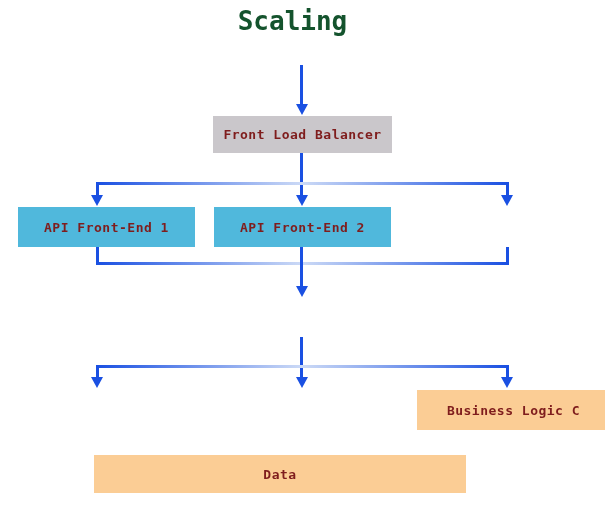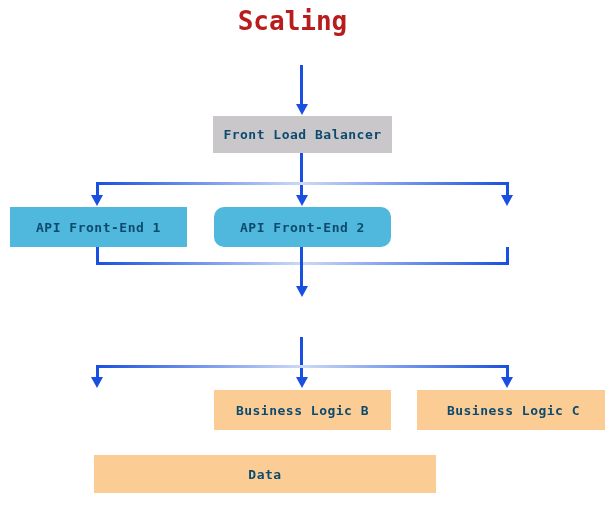--- a/index.html
+++ b/index.html
@@ -11,29 +11,29 @@
     background: #ffffff;
     font-family: "DejaVu Sans Mono", "Liberation Mono", monospace;
     overflow: hidden;
   }
   .title {
     position: absolute;
     top: 6px; left: 0; right: 20px;
     text-align: center;
     font-size: 26px;
     font-weight: bold;
-    color: #b91c1c;
+    color: #14532d;
     letter-spacing: 0px;
   }
   .node {
     position: absolute;
     display: flex;
     align-items: center;
     justify-content: center;
-    color: #0c4a6e;
+    color: #7f1d1d;
     font-size: 13px;
     font-weight: bold;
     letter-spacing: 0.5px;
     white-space: nowrap;
   }
   .gray   { background: #cac7cb; }
   .cyan   { background: #50b8dc; }
   .orange { background: #fbcd95; }
 
   .vline {
@@ -64,22 +64,22 @@
   
   .v1  { left: 300px; top: 153px; height: 43px; }   
   .h1  { left: 96px;  top: 182px; width: 412px; }
   .v1l { left: 96px;  top: 182px; height: 14px; }
   .v1r { left: 506px; top: 182px; height: 14px; }
   .ah1l { left: 91px;  top: 195px; }
   .ah1c { left: 296px; top: 195px; }
   .ah1r { left: 501px; top: 195px; }
 
   
-  .api1 { left: 10px;  top: 207px; width: 177px; height: 40px; }
-  .api2 { left: 214px; top: 207px; width: 177px; height: 40px; border-radius: 10px; }
+  .api1 { left: 18px;  top: 207px; width: 177px; height: 40px; }
+  .api2 { left: 214px; top: 207px; width: 177px; height: 40px; }
   .api3 { left: 417px; top: 207px; width: 177px; height: 40px; }
 
   
   .v2l { left: 96px;  top: 247px; height: 18px; }
   .v2c { left: 300px; top: 247px; height: 18px; }
   .v2r { left: 506px; top: 247px; height: 18px; }
   .h2  { left: 96px;  top: 262px; width: 412px; }
   .v2d { left: 300px; top: 262px; height: 26px; }
   .ah2 { left: 296px; top: 286px; }
 
@@ -94,21 +94,21 @@
   .ah3l { left: 91px;  top: 377px; }
   .ah3c { left: 296px; top: 377px; }
   .ah3r { left: 501px; top: 377px; }
 
   
   .bla { left: 10px;  top: 390px; width: 177px; height: 40px; }
   .blb { left: 214px; top: 390px; width: 177px; height: 40px; }
   .blc { left: 417px; top: 390px; width: 193px; height: 40px; }
 
   
-  .data { left: 94px; top: 455px; width: 342px; height: 38px; }
+  .data { left: 94px; top: 455px; width: 372px; height: 38px; }
 </style>
 </head>
 <body>
 
 <div id="canvas">
 
   <div class="title">Scaling</div>
 
   <div class="vline v0"></div>
   <div class="arrowhead ah0"></div>
@@ -141,23 +141,20 @@
 
 
   <div class="vline v3"></div>
   <div class="hline h3"></div>
   <div class="vline v3l"></div>
   <div class="vline v3r"></div>
   <div class="arrowhead ah3l"></div>
   <div class="arrowhead ah3c"></div>
   <div class="arrowhead ah3r"></div>
 
-  <div class="node orange blb">
-    <span>Business Logic B</span>
-  </div>
   <div class="node orange blc">
     <span>Business Logic C</span>
   </div>
 
   <div class="node orange data">
     <span>Data</span>
   </div>
 
 </div>
 

